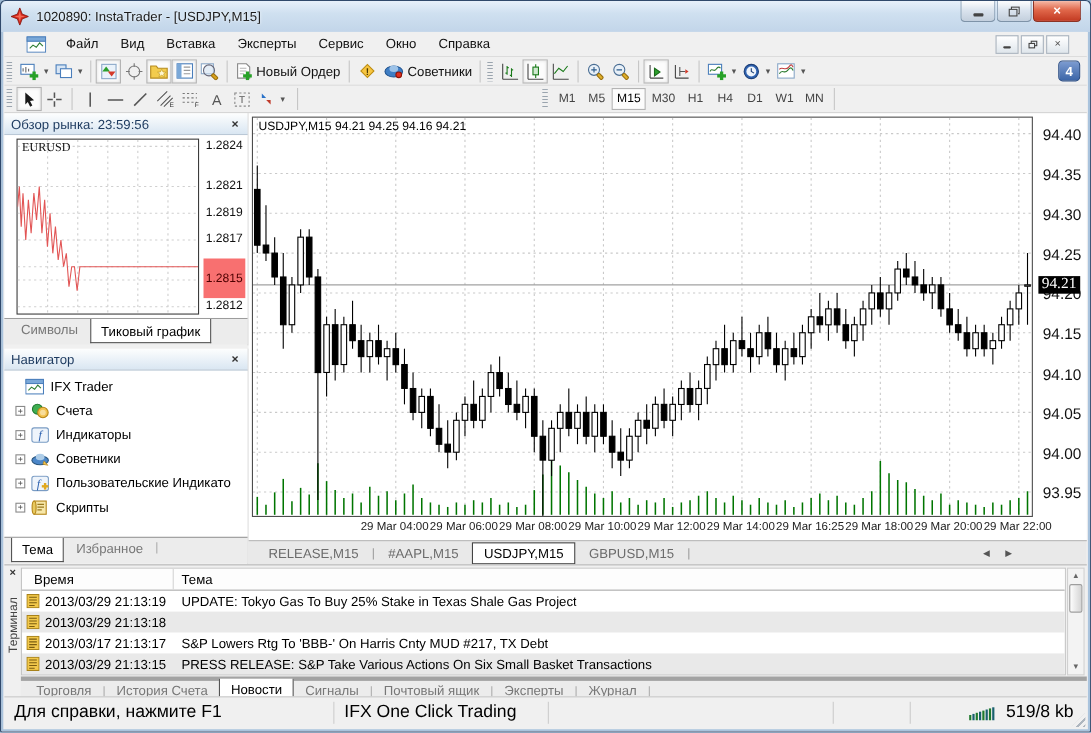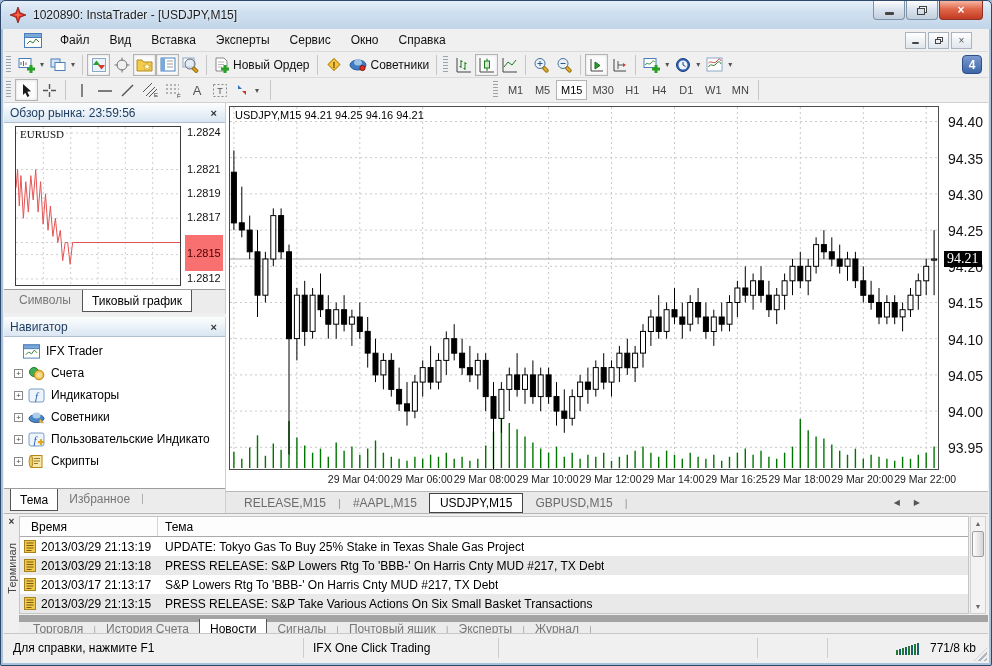--- a/index.html
+++ b/index.html
@@ -101,28 +101,28 @@
   .t-col-topic { padding-left:7px; }
   .t-row { display:flex; height:19px; align-items:center; font-size:12px; color:#000; }
   .t-row:nth-child(odd) { background:#e9e9e9; }
   .t-time { width:138px; display:flex; align-items:center; gap:5px; padding-left:4px; flex:none; }
   .t-topic { padding-left:7px; white-space:nowrap; overflow:hidden; }
   .news-ico { width:12px; height:13px; flex:none; }
   .vscroll { position:absolute; right:2px; top:2px; width:16px; height:98px; background:#f3f3f3; border:1px solid #d0d0d0;
     display:flex; flex-direction:column; align-items:center; font-size:7px; color:#666; }
   .vs-thumb { width:12px; height:26px; background:linear-gradient(90deg,#fdfdfd,#d5d5d5); border:1px solid #9e9e9e; border-radius:2px; margin-top:4px; }
   .vs-up { padding-top:3px; } .vs-dn { margin-top:auto; padding-bottom:3px; }
-  .term-tabs { position:absolute; left:15px; right:0; bottom:0; height:20px; background:#ececec; border-top:7px solid #a3a3a3;
+  .term-tabs { position:absolute; left:15px; right:0; bottom:0; height:20px; background:#ececec; border-top:4px solid #a3a3a3;
     display:flex; align-items:center; padding:0 6px; gap:2px; }
   .term-tabs .tab { padding:2px 8px 1px; }
   .term-tabs .tab.active { padding:3px 10px 2px; border:1px solid #555; border-top:none; background:#fff; }
 
   
   #statusbar { position:absolute; left:3px; right:3px; bottom:3px; height:29px; background:#f0f0f0; border-top:1px solid #c8c8c8;
-    display:flex; align-items:center; font-size:12px; color:#000; }
+    display:flex; align-items:center; font-size:16px; color:#000; }
   .sb-cell { height:20px; display:flex; align-items:center; padding:0 9px; border-right:1px solid #cdcdcd; }
   .sb-help { width:300px; } .sb-click { width:195px; } .sb-sp1 { flex:1; } .sb-sp2 { width:70px; }
   .sb-net { width:160px; border-right:none; gap:8px; justify-content:flex-end; padding-right:12px; }
   .sb-grip { position:absolute; right:1px; bottom:1px; width:13px; height:13px;
     background:repeating-linear-gradient(135deg,#aeb6bf 0 1.5px,transparent 1.5px 4px);
     clip-path:polygon(100% 0,100% 100%,0 100%); }
 </style>
 </head>
 <body>
 
@@ -868,21 +868,20 @@
         <span class="t-topic">UPDATE: Tokyo Gas To Buy 25% Stake in Texas Shale Gas Project</span>
       </div>
       <div class="t-row">
         <span class="t-time">
             <svg class="news-ico" viewBox="0 0 12 13">
               <rect x="0.5" y="0.5" width="11" height="12" fill="#f2c84b" stroke="#a8821a"></rect>
               <path d="M2.5 3 h7 M2.5 5.5 h7 M2.5 8 h7 M2.5 10.5 h5" stroke="#7a5c10"></path>
             </svg>
             <span>2013/03/29 21:13:18</span>
           </span>
-        <span class="t-topic">PRESS RELEASE: S&amp;P Lowers Rtg To 'BBB-' On Harris Cnty MUD #217, TX Debt</span>
       </div>
       <div class="t-row">
         <span class="t-time">
             <svg class="news-ico" viewBox="0 0 12 13">
               <rect x="0.5" y="0.5" width="11" height="12" fill="#f2c84b" stroke="#a8821a"></rect>
               <path d="M2.5 3 h7 M2.5 5.5 h7 M2.5 8 h7 M2.5 10.5 h5" stroke="#7a5c10"></path>
             </svg>
             <span>2013/03/17 21:13:17</span>
           </span>
         <span class="t-topic">S&amp;P Lowers Rtg To 'BBB-' On Harris Cnty MUD #217, TX Debt</span>
@@ -932,18 +931,18 @@
       <svg width="26" height="13" viewBox="0 0 26 13">
         <rect x="0" y="8" width="2" height="5" fill="#1f7a2d"></rect>
           <rect x="3" y="7" width="2" height="6" fill="#19606e"></rect>
         <rect x="6" y="6" width="2" height="7" fill="#1f7a2d"></rect>
           <rect x="9" y="5" width="2" height="8" fill="#19606e"></rect>
         <rect x="12" y="4" width="2" height="9" fill="#1f7a2d"></rect>
           <rect x="15" y="3" width="2" height="10" fill="#19606e"></rect>
         <rect x="18" y="2" width="2" height="11" fill="#1f7a2d"></rect>
           <rect x="21" y="1" width="2" height="12" fill="#19606e"></rect>
       </svg>
-      <span>771/8 kb</span>
+      <span>519/8 kb</span>
     </div>
     <div class="sb-grip"></div>
   </div>
 
 </div>
 
 </body></html>

